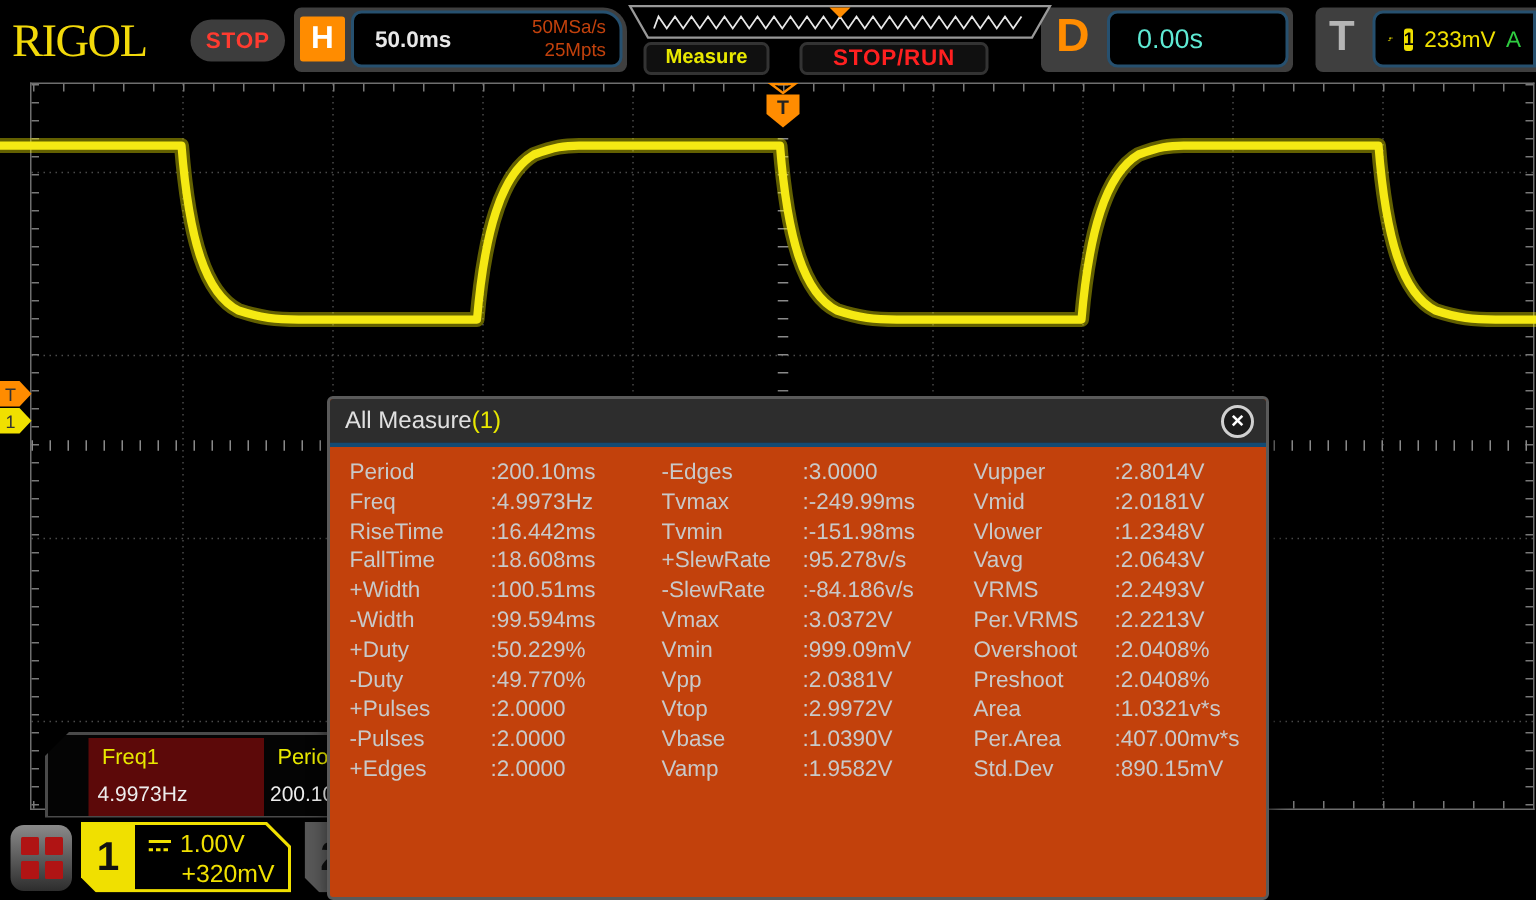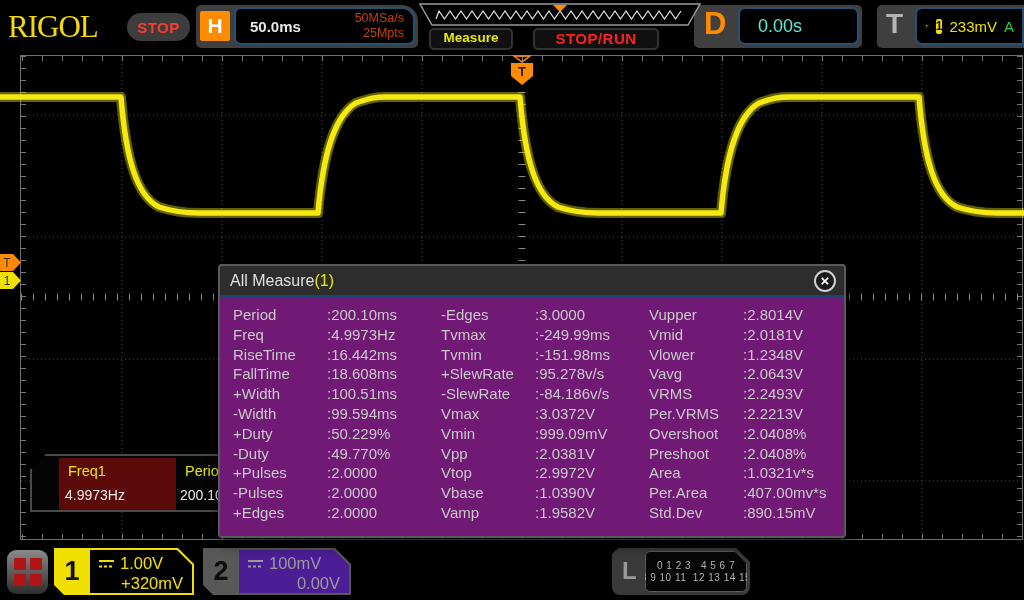--- a/index.html
+++ b/index.html
@@ -55,38 +55,38 @@
   
   #scope-svg { left:0; top:0; z-index:1; }
   .gline { stroke:#4a4a4a; stroke-width:1; stroke-dasharray:1 3; }
   .border { stroke:#6e6e6e; stroke-width:1; }
   .tick-h { stroke:#787878; stroke-width:5; stroke-dasharray:1 19; }
   .tick-v { stroke:#787878; stroke-width:5; stroke-dasharray:1 11; }
   .axis-v { stroke:#8a8a8a; stroke-width:7; stroke-dasharray:1 11; }
   .axis-h { stroke:#8a8a8a; stroke-width:7; stroke-dasharray:1 11; }
 
   
-  #measure-popup { left:218px; top:264px; width:628px; height:274px; background:#701a75;
+  #measure-popup { left:218px; top:264px; width:628px; height:336px; background:#c2410c;
                    border:2px solid #5a5a5a; border-radius:4px; z-index:6;
                    box-shadow:3px 5px 14px rgba(0,0,0,.75); }
   #popup-header { left:0; top:0; right:0; height:32px; background:#2d2d2d;
                   border-bottom:3px solid #134a73; display:flex; align-items:center;
                   border-radius:2px 2px 0 0; }
   #popup-title { padding-left:10px; color:#e0e0e0; font-size:16px; }
   #popup-count { color:#e8e800; font-size:16px; }
   #popup-close { margin-left:auto; margin-right:8px; width:22px; height:22px; border-radius:50%;
                  border:2px solid #d0d0d0; background:#1b1b1b; color:#fff; font-weight:bold;
                  font-size:15px; line-height:18px; text-align:center; cursor:default; }
   #popup-body { left:0; top:37px; right:0; bottom:2px; display:flex; padding-top:3px; }
   .mcol { width:209px; }
   .mrow { height:19.8px; display:flex; font-size:15px; color:#c9c9c9; }
   .mlabel { width:107px; padding-left:13px; }
 
   
-  #quick-measure { left:30px; top:454px; width:193px; height:58px; background:#040404;
+  #quick-measure { left:30px; top:488px; width:193px; height:58px; background:#040404;
                    border:2px solid #4a4a4a; z-index:4;
                    clip-path:polygon(16px 0, 100% 0, 100% 100%, 0 100%, 0 16px);padding-left:16px; }
   #qm-freq { left:27px; top:2px; width:117px; height:52px; background:#5c0909; }
   .qm-label { color:#e8e800; font-size:14.5px; }
   .qm-value { color:#ededed; font-size:14px; }
   #qm-freq .qm-label { position:absolute; left:9px; top:5px; }
   #qm-freq .qm-value { position:absolute; left:6px; top:29px; }
   #qm-period { left:144px; top:2px; width:78px; height:52px; }
   #qm-period .qm-label { position:absolute; left:9px; top:5px; }
   #qm-period .qm-value { position:absolute; left:4px; top:29px; }

